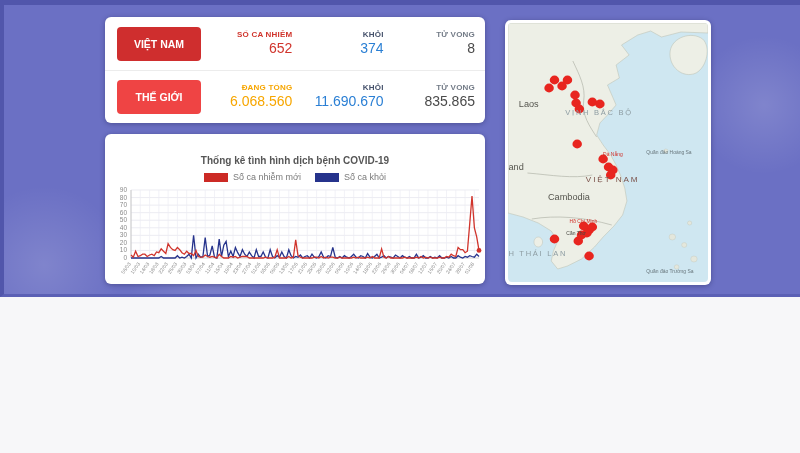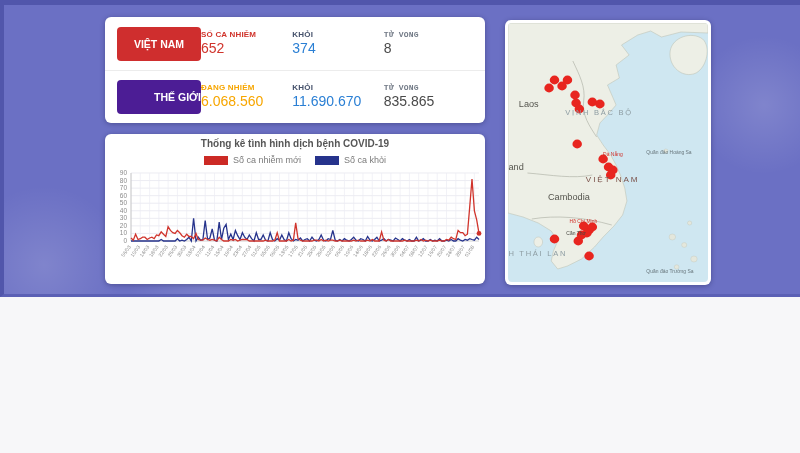--- a/index.html
+++ b/index.html
@@ -10,28 +10,28 @@
     border-bottom:3px solid #5b60b5; overflow:hidden; }
   .virus-blob { position:absolute; border-radius:50%; background:radial-gradient(circle, rgba(255,255,255,.14), rgba(255,255,255,0) 70%); }
   .card { position:absolute; background:#fff; border-radius:6px; box-shadow:0 1px 5px rgba(20,20,60,.35); }
   
   #summary-card { left:105px; top:17px; width:380px; height:106px; }
   .sum-row { display:flex; align-items:center; height:53px; padding:0 10px 0 12px; }
   .sum-row + .sum-row { border-top:1px solid #ececec; }
   .sum-btn { width:84px; height:34px; border:none; border-radius:4px; color:#fff;
     font-weight:bold; font-size:10.5px; cursor:pointer; flex:0 0 84px; }
   .btn-red { background:#cf2e2e; }
-  .btn-blue { background:#4c1d95;text-align:right; }
-  .stat-cell { flex:1; text-align:left; line-height:1.25; }
+  .btn-blue { background:#ef4444; }
+  .stat-cell { flex:1; text-align:right; line-height:1.25; }
   .stat-label { font-size:8px; font-weight:bold; letter-spacing:.2px; }
   .stat-value { font-size:14px; font-weight:normal; }
   .c-red { color:#d0342c; } .c-orange { color:#f7a600; } .c-blue { color:#2a7fd4; }
-  .c-slate { color:#45516b; } .c-gray { color:#737b87;font-family:Liberation Mono, monospace; } .c-dark { color:#4a4a4a; }
-  
-  #chart-card { left:105px; top:134px; width:380px; height:150px; padding-top:4px; }
+  .c-slate { color:#45516b; } .c-gray { color:#737b87; } .c-dark { color:#4a4a4a; }
+  
+  #chart-card { left:105px; top:134px; width:380px; height:150px; padding-top:21px; }
   .chart-title { text-align:center; font-size:10px; color:#565656; font-weight:bold; }
   .legend { display:flex; justify-content:center; gap:14px; margin-top:6px; align-items:center; }
   .legend-item { display:flex; align-items:flex-end; gap:5px; }
   .legend-swatch { width:24px; height:9px; display:inline-block; }
   .legend-label { font-size:9px; color:#7a7a7a; }
   
   #map-card { left:505px; top:20px; width:206px; height:265px; padding:3px; }
   #map-svg { width:100%; height:100%; border-radius:4px; }
   
   .bottom-section { position:absolute; left:0; top:297px; width:800px; height:156px; background:#f7f7f9; }
@@ -57,21 +57,21 @@
       <div class="stat-value c-blue">374</div>
     </div>
     <div class="stat-cell">
       <div class="stat-label c-gray">TỬ VONG</div>
       <div class="stat-value c-dark">8</div>
     </div>
   </div>
   <div class="sum-row">
     <button class="sum-btn btn-blue">THẾ GIỚI</button>
     <div class="stat-cell">
-      <div class="stat-label c-orange">ĐANG NHIỄM</div>
+      <div class="stat-label c-orange">ĐANG TỔNG</div>
       <div class="stat-value c-orange">6.068.560</div>
     </div>
     <div class="stat-cell">
       <div class="stat-label c-slate">KHỎI</div>
       <div class="stat-value c-blue">11.690.670</div>
     </div>
     <div class="stat-cell">
       <div class="stat-label c-gray">TỬ VONG</div>
       <div class="stat-value c-dark">835.865</div>
     </div>

